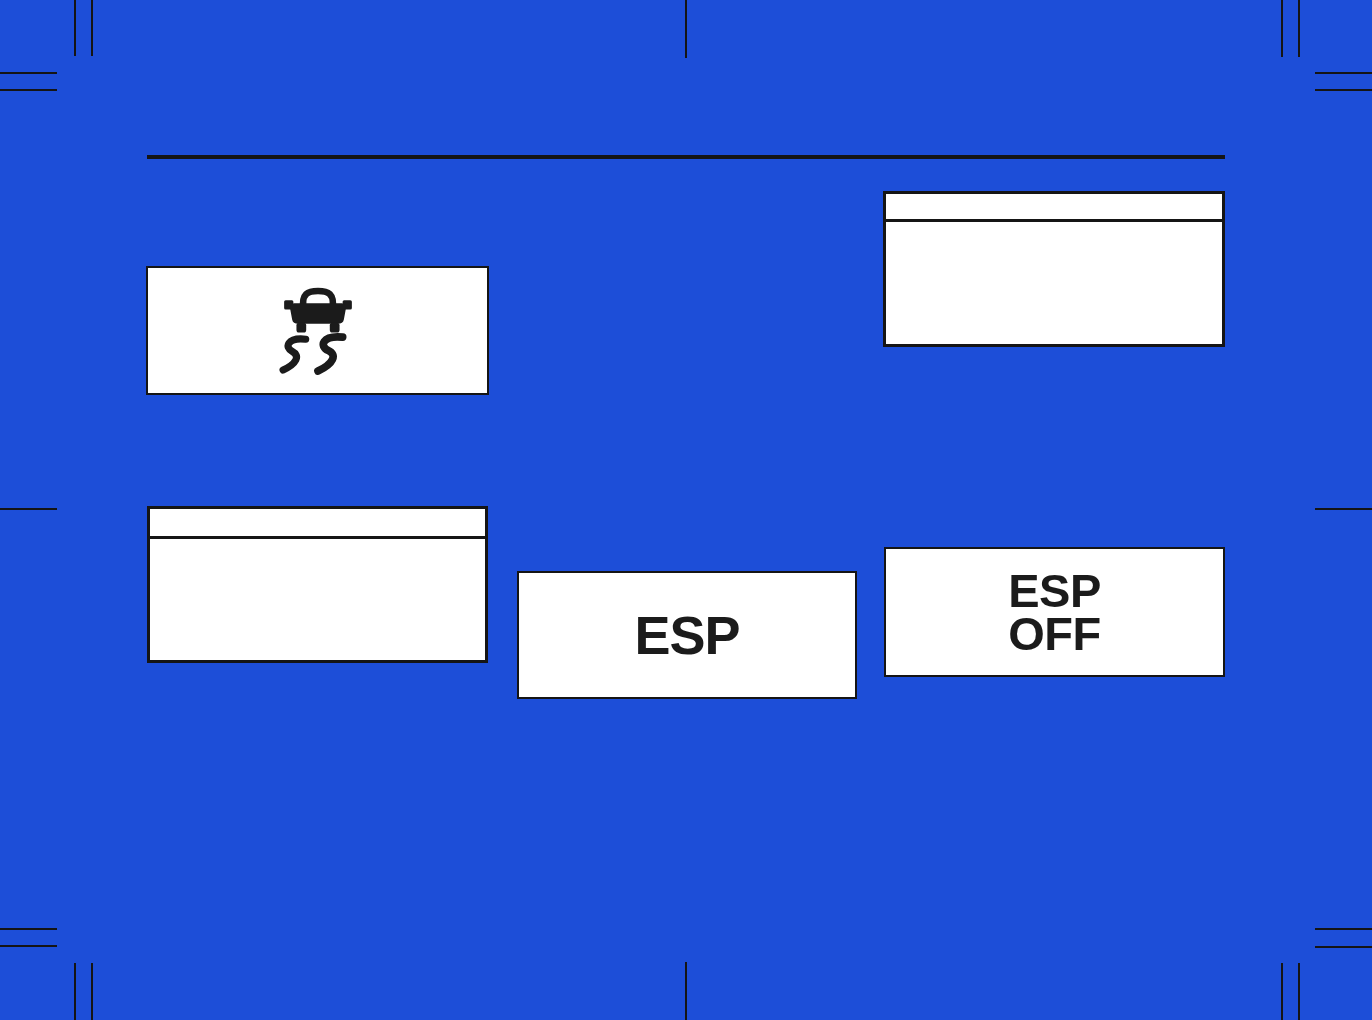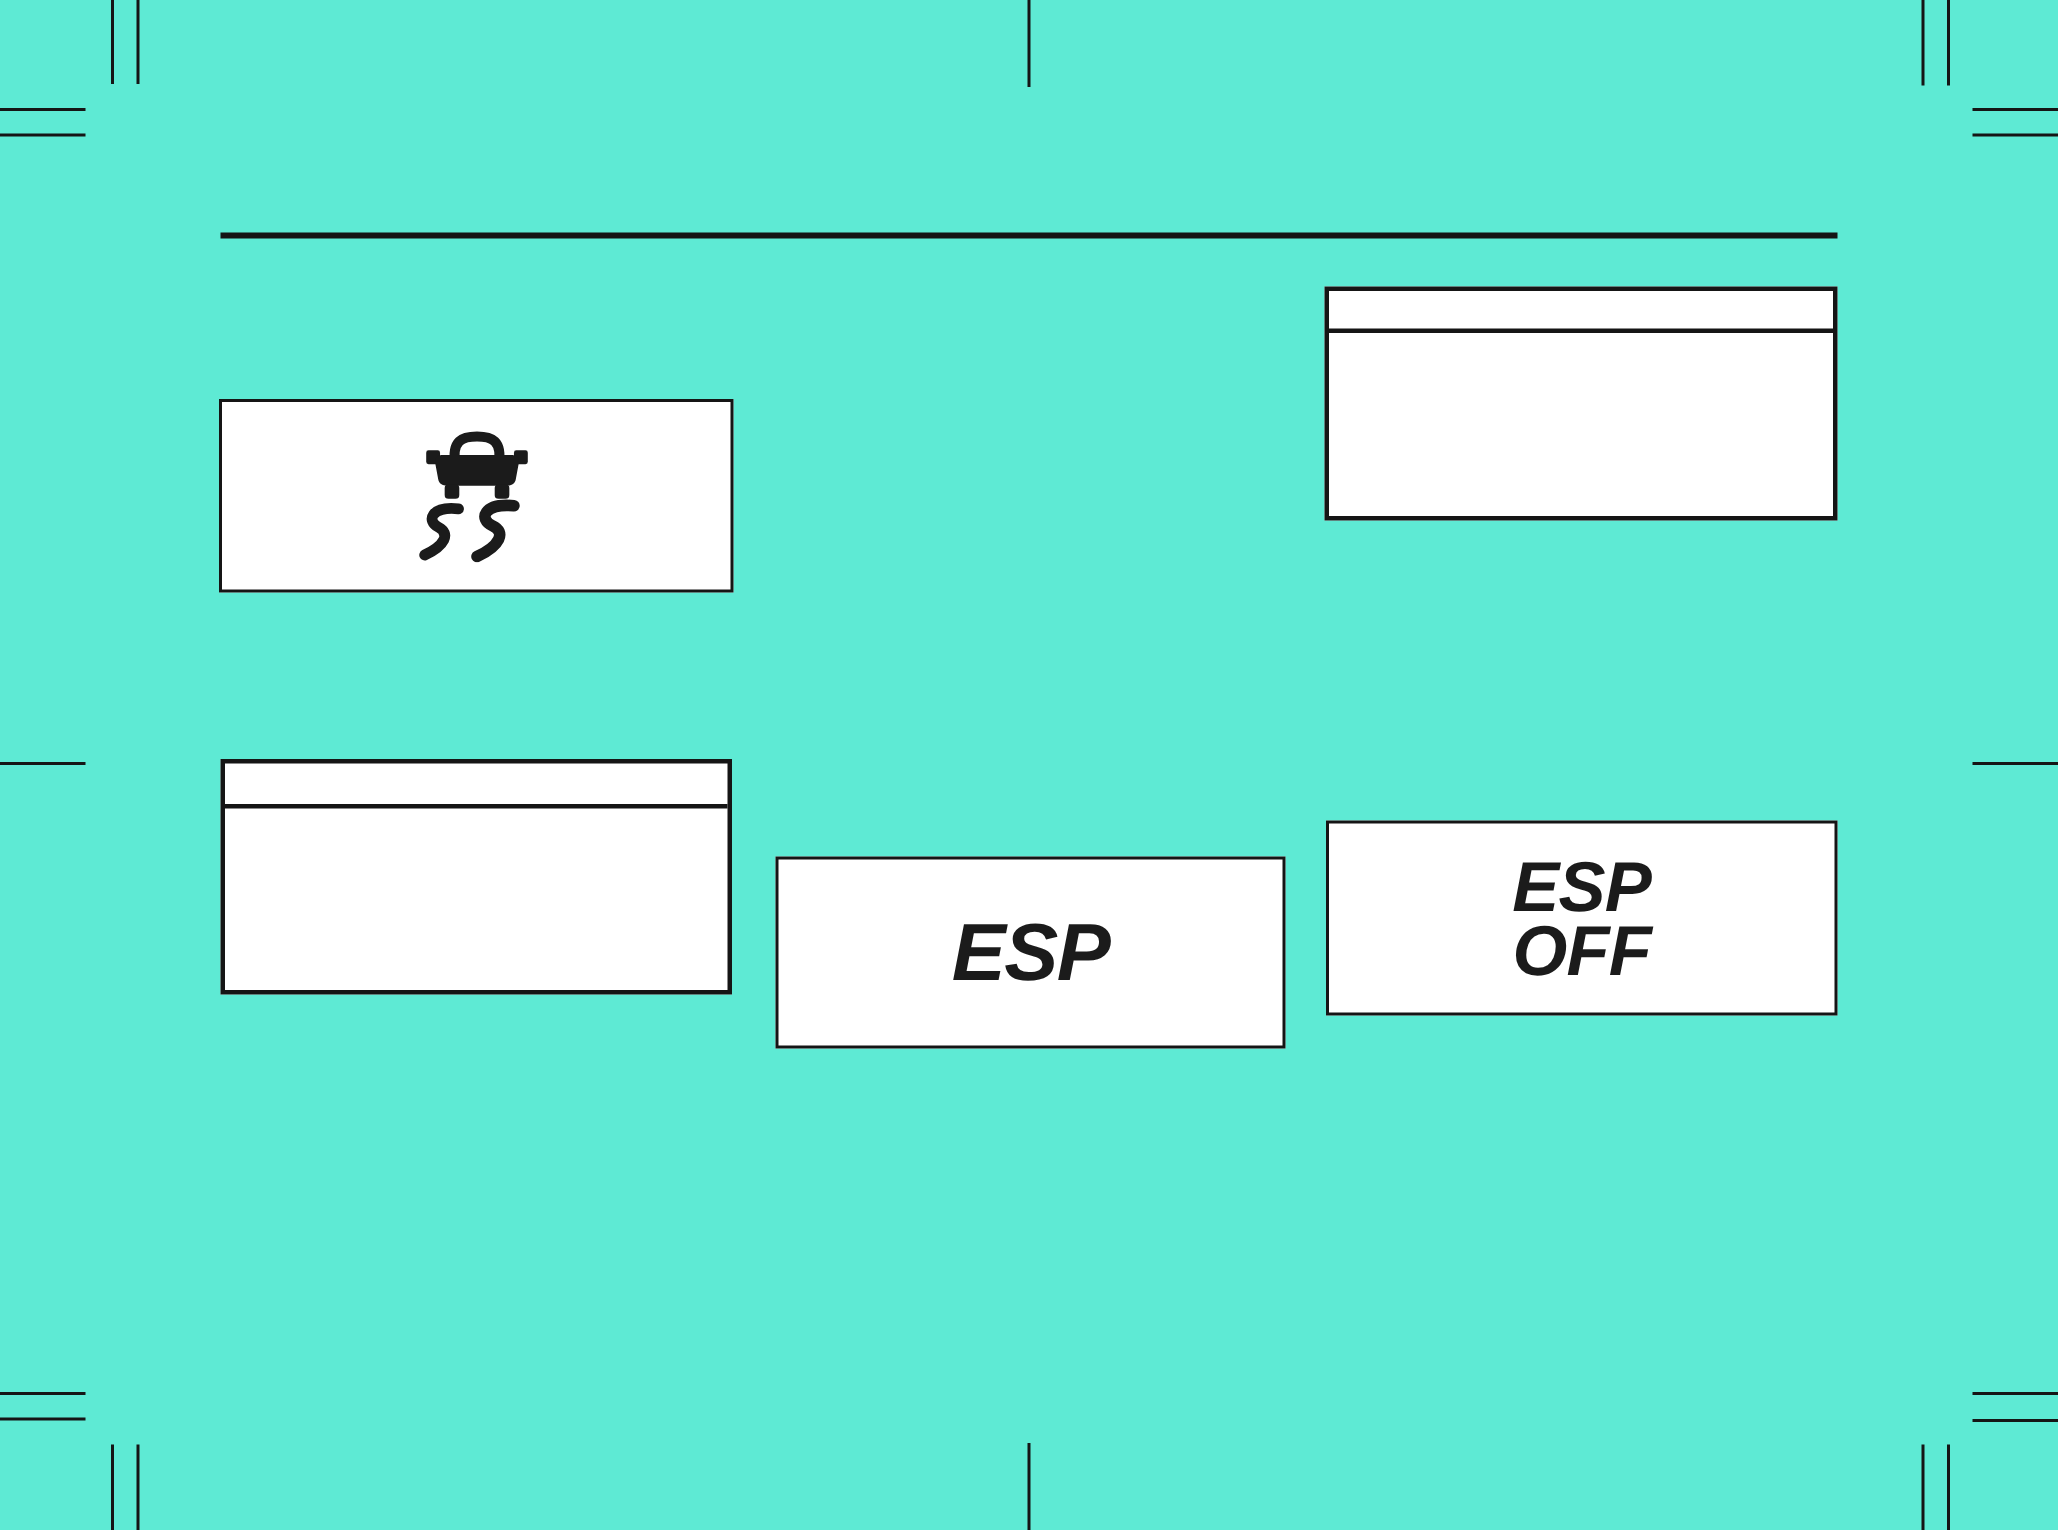--- a/index.html
+++ b/index.html
@@ -1,24 +1,23 @@
 <!DOCTYPE html>
 <html><head>
 <meta charset="utf-8">
 <style>
   html, body { margin: 0; padding: 0; background: #e8e8e8; }
   .page {
     position: relative;
     width: 1372px;
     height: 1020px;
-    background: #5eead4;
+    background: #1d4ed8;
     overflow: hidden;
     font-family: "Liberation Sans", sans-serif;
     color: #151515;
-    font-style: italic;
   }
   .mark { position: absolute; background: #151515; }
 
   .rule {
     position: absolute;
     left: 147px; top: 155px;
     width: 1078px; height: 4px;
     background: #151515;
   }
 

